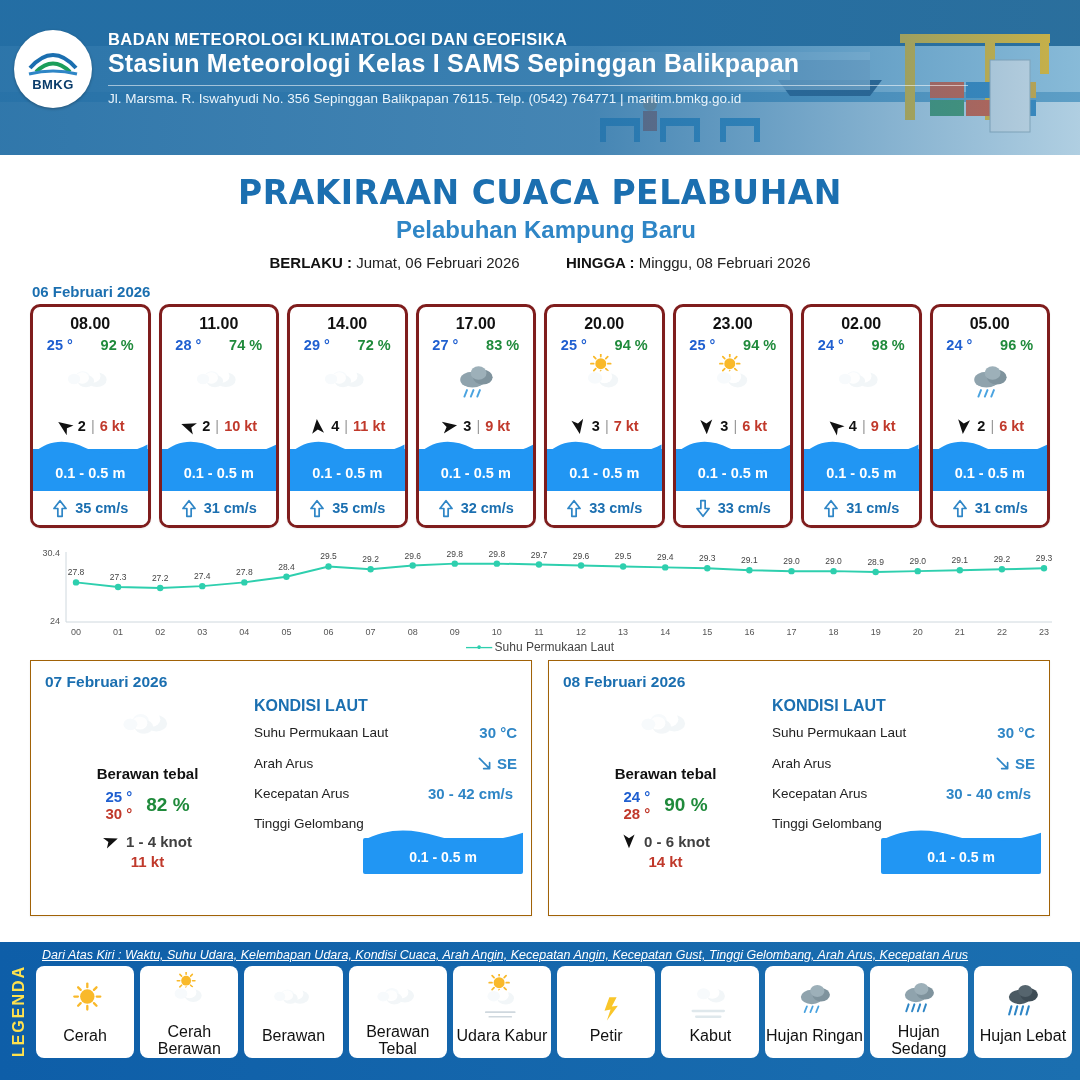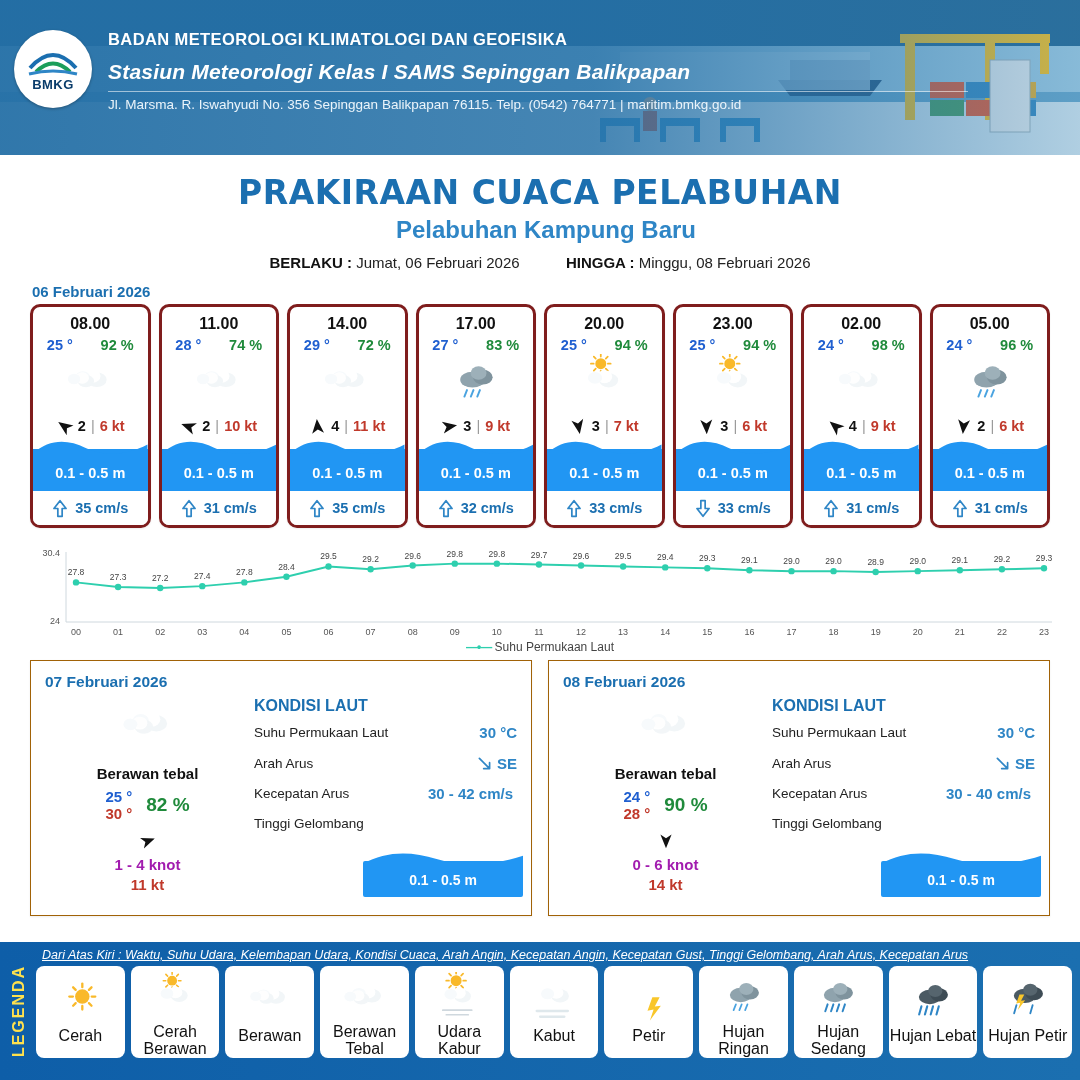--- a/index.html
+++ b/index.html
@@ -29,21 +29,21 @@
     background: #ffffff;
     display:flex; flex-direction:column; align-items:center; justify-content:center;
     box-shadow: 0 1px 3px rgba(0,0,0,.3);
   }
   .logo .arcs { width: 54px; height: 30px; position: relative; }
   .logo .bmkg-text {
     font-size: 13px; font-weight: bold; color:#0b3d6b; letter-spacing:.5px; margin-top:1px;
   }
   .head-texts { position:absolute; left: 108px; top: 30px; right: 10px; }
   .head-l1 { color:#ffffff; font-size:16.5px; font-weight:bold; letter-spacing:.4px; }
-  .head-l2 { color:#ffffff; font-size:21px; font-weight:bold; margin-top:11px; letter-spacing:.2px;font-style:italic;}
+  .head-l2 { color:#ffffff; font-size:25px; font-weight:bold; margin-top:0; letter-spacing:.2px;}
   .head-rule { height:1px; background: rgba(255,255,255,.55); margin:7px 0 5px 0; width: 860px;}
   .head-l3 { color:#eaf4fb; font-size:13.5px; }
 
   
   .title-wrap { text-align:center; margin-top: 18px; }
   .title-main {
     font-size: 33px; font-weight: bold; color:#1b6fb0; letter-spacing:.5px;
     font-family:"DejaVu Sans", sans-serif;
   }
   .title-sub { font-size: 24px; font-weight:bold; color:#2f86c6; margin-top:4px;padding-left:12px; }
@@ -116,22 +116,22 @@
   .day-date { font-size: 15.5px; font-weight:bold; color:#1b6fb0; }
   .day-body { display:flex; }
   .day-left { width: 205px; text-align:center; padding-top: 6px; }
   .day-ico { height: 58px; display:flex; align-items:center; justify-content:center; }
   .day-cond { font-size: 15px; font-weight:bold; color:#111; margin-top: 10px; }
   .day-tt { display:flex; align-items:center; justify-content:center; gap: 14px; margin-top:6px;}
   .day-temps { text-align:left; line-height: 1.15; }
   .day-tmin { color:#1f5fd0; font-size:15px; font-weight:bold; }
   .day-tmax { color:#c0392b; font-size:15px; font-weight:bold; }
   .day-hum { color:#1f8a3b; font-size:19px; font-weight:bold; }
-  .day-wind { margin-top: 10px; font-size: 15px; font-weight:bold; color:#a21caf;
-              display:flex; align-items:center; justify-content:center; gap:7px;flex-direction:column;}
+  .day-wind { margin-top: 10px; font-size: 15px; font-weight:bold; color:#404040;
+              display:flex; align-items:center; justify-content:center; gap:7px;}
   .day-gust { color:#c0392b; font-size:15px; font-weight:bold; margin-top:3px; }
   .day-right { flex:1; padding-left: 4px; padding-top: 6px; position: relative;}
   .kl-title { font-size: 16px; font-weight:bold; color:#1b6fb0; margin-bottom: 9px;}
   .kl-row { display:flex; align-items:center; justify-content:space-between;
             font-size: 13.5px; color:#222; margin-bottom: 14px; }
   .kl-val { color:#2f86c6; font-size:15px; font-weight:bold; }
   .kl-val.arah { display:flex; align-items:center; gap:4px; }
   .kl-cur { color:#2f86c6; font-size:15px; font-weight:bold; }
   .kl-wave {
     position:absolute; right: -6px; bottom: -4px; width: 160px; height: 46px;
@@ -985,45 +985,45 @@
               <line x1="10" y1="66" x2="60" y2="66"></line>
               <line x1="16" y1="74" x2="54" y2="74"></line>
             </g>
           </svg>
         </div>
                  <div class="lb">Udara Kabur</div>
       </div>
       <div class="leg">
         <div class="ic">
           <svg width="52" height="52" viewBox="0 0 76 90">
+            <g transform="translate(6,-10) scale(1.05)">
+              <path d="M36 48 L28 70 L38 68 L32 86 L50 62 L40 63 L48 48 Z" fill="#f9c62a"></path>
+            </g>
+          </svg>
+        </div>
+                 <div class="lb">Petir</div>
+      </div>
+      <div class="leg">
+        <div class="ic">
+          <svg width="52" height="52" viewBox="0 0 76 90">
             <g transform="translate(4,0) scale(0.95)" opacity="0.95">
               <g>
                 <ellipse cx="30" cy="44" rx="20" ry="13" fill="#ffffff"></ellipse>
                 <ellipse cx="47" cy="40" rx="16" ry="12" fill="#f2f6f8"></ellipse>
                 <ellipse cx="40" cy="34" rx="13" ry="11" fill="#ffffff"></ellipse>
                 <ellipse cx="24" cy="36" rx="12" ry="10" fill="#f7fafc"></ellipse>
               </g>
             </g>
             <g stroke="#dfe8ec" stroke-width="4" stroke-linecap="round">
               <line x1="8" y1="64" x2="62" y2="64"></line>
               <line x1="14" y1="74" x2="56" y2="74"></line>
             </g>
           </svg>
         </div>
                  <div class="lb">Kabut</div>
-      </div>
-      <div class="leg">
-        <div class="ic">
-          <svg width="52" height="52" viewBox="0 0 76 90">
-            <g transform="translate(6,-10) scale(1.05)">
-              <path d="M36 48 L28 70 L38 68 L32 86 L50 62 L40 63 L48 48 Z" fill="#f9c62a"></path>
-            </g>
-          </svg>
-        </div>
-                 <div class="lb">Petir</div>
       </div>
       <div class="leg">
         <div class="ic">
           <svg width="52" height="52" viewBox="0 0 76 90">
             <g transform="translate(4,-2) scale(0.95)">
               <g>
                 <ellipse cx="30" cy="44" rx="20" ry="13" fill="#8fa3ad"></ellipse>
                 <ellipse cx="47" cy="40" rx="16" ry="12" fill="#7f939d"></ellipse>
                 <ellipse cx="40" cy="33" rx="13" ry="11" fill="#9db0b9"></ellipse>
               </g>
@@ -1070,35 +1070,14 @@
             <g stroke="#2f86c6" stroke-width="3.6" stroke-linecap="round">
               <line x1="18" y1="56" x2="14" y2="70"></line>
               <line x1="28" y1="56" x2="24" y2="70"></line>
               <line x1="38" y1="56" x2="34" y2="70"></line>
               <line x1="48" y1="56" x2="44" y2="70"></line>
             </g>
           </svg>
         </div>
                  <div class="lb">Hujan Lebat</div>
       </div>
-      <div class="leg">
-        <div class="ic">
-          <svg width="52" height="52" viewBox="0 0 76 90">
-            <g transform="translate(4,-4) scale(0.95)">
-              <g>
-                <ellipse cx="30" cy="44" rx="20" ry="13" fill="#4b5a63"></ellipse>
-                <ellipse cx="47" cy="40" rx="16" ry="12" fill="#3e4c55"></ellipse>
-                <ellipse cx="40" cy="33" rx="13" ry="11" fill="#56656e"></ellipse>
-              </g>
-            </g>
-            <g stroke="#2f86c6" stroke-width="3.2" stroke-linecap="round">
-              <line x1="18" y1="54" x2="14" y2="68"></line>
-              <line x1="46" y1="54" x2="42" y2="68"></line>
-            </g>
-            <g transform="translate(-2,2) scale(0.7)">
-              <path d="M36 48 L28 70 L38 68 L32 86 L50 62 L40 63 L48 48 Z" fill="#f9c62a"></path>
-            </g>
-          </svg>
-        </div>
-                 <div class="lb">Hujan Petir</div>
-      </div>
     </div>
 </div>
 
 </body></html>

